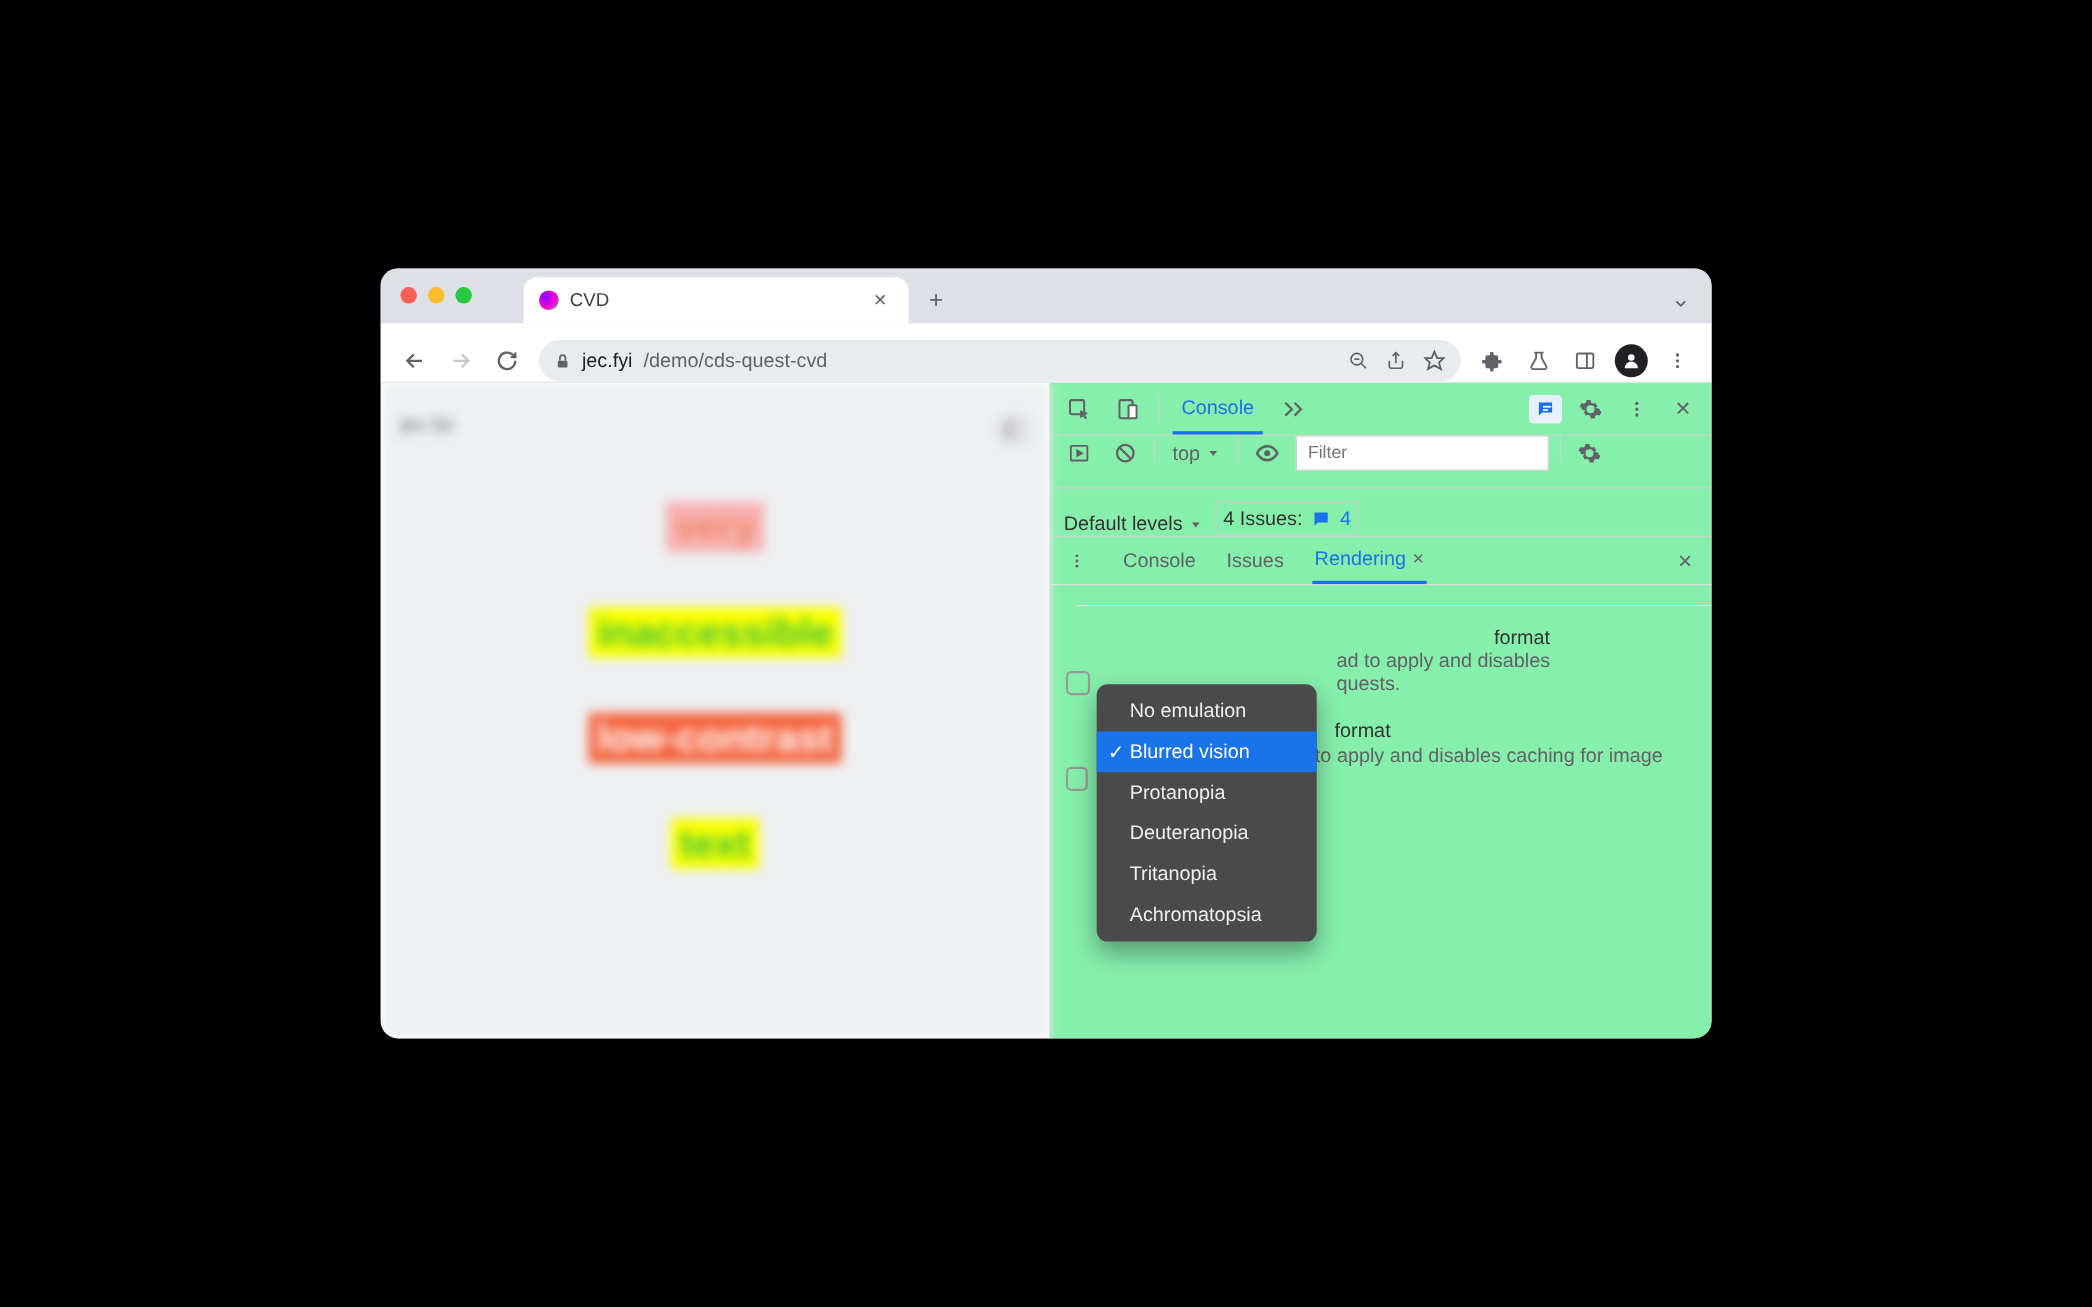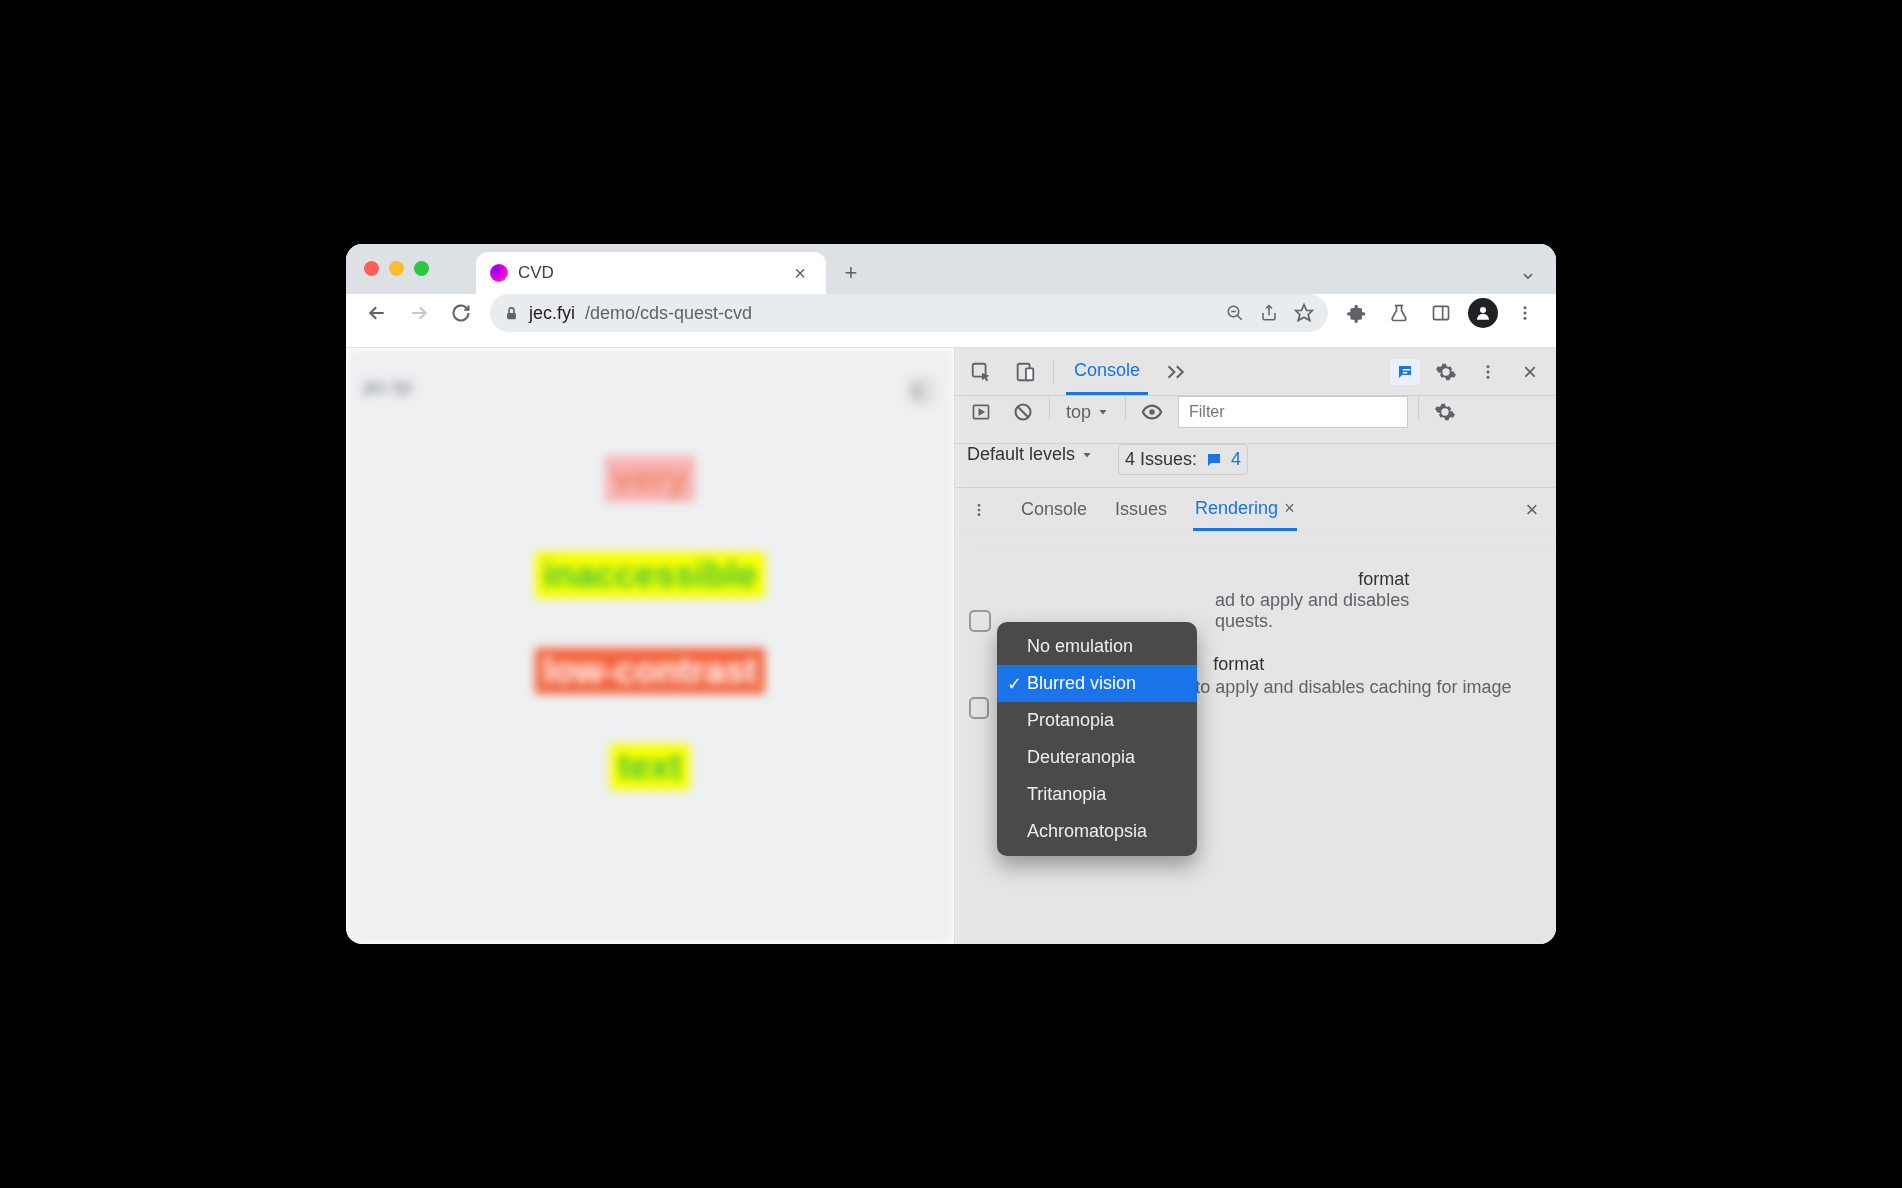--- a/index.html
+++ b/index.html
@@ -63,21 +63,21 @@
     .tab-favicon { width:18px;height:18px;border-radius:50%; background: radial-gradient(circle at 30% 30%, #80f, #f0c 60%, #0ff); }
     .tab-close { margin-left:auto; font-size:20px; color:#5f6368; line-height:1; padding:2px 6px; border-radius:50%; cursor:pointer;}
     .newtab { width:30px;height:30px;display:flex;align-items:center;justify-content:center;color:#5f6368;font-size:22px;margin-left:10px;margin-bottom:6px;cursor:pointer;}
     .tab-overflow { margin-left:auto; margin-right:8px; margin-bottom:10px; color:#5f6368;}
     
     .toolbar {
       height: 54px;
       background: #fff;
       border-bottom: 1px solid #dee1e6;
       display:flex;
-      align-items:flex-start;
+      align-items:flex-end;
       padding: 0 12px;
       gap: 4px;
     }
     .tbtn { width:38px;height:38px;display:flex;align-items:center;justify-content:center;color:#5f6368;border-radius:50%;cursor:pointer;font-size:20px;}
     .omnibox {
       flex: 1;
       height: 38px;
       background: #e9ecef;
       border-radius: 19px;
       display:flex;
@@ -105,21 +105,21 @@
     .moon{ width:30px;height:30px;border-radius:8px;display:flex;align-items:center;justify-content:center;background:rgba(0,0,0,0.06);color:#333;}
     .words{ margin-top:50px; display:flex;flex-direction:column;align-items:center;gap:50px; font-size:36px;font-weight:600;}
     .w1{ background:#f8b2b2;color:#e86; padding:2px 8px;}
     .w2{ background:#faff00;color:#3ec23e;padding:2px 8px;}
     .w3{ background:#f4643e;color:#fff;padding:2px 8px;}
     .w4{ background:#faff00;color:#3ec23e;padding:2px 8px;}
 
     .devtools{
       flex:1;
       border-left:1px solid #d0d0d0;
-      background:#e5e5e5;
+      background:#86efac;
       display:flex;flex-direction:column;
       font-size:18px;color:#333;
     }
     .dt-top{
       height:48px;border-bottom:1px solid #d0d0d0;
       display:flex;align-items:center;padding:0 10px;gap:12px;
     }
     .dt-icon{ width:32px;height:32px;display:flex;align-items:center;justify-content:center;color:#5f6368;cursor:pointer;}
     .dt-tab{ padding:0 8px;height:100%;display:flex;align-items:center;color:#333;cursor:pointer;}
     .dt-tab.active{ border-bottom:3px solid #1a73e8;color:#1a73e8;}
@@ -127,21 +127,21 @@
     .issues-icon{ background:#e8f0fe;border-radius:4px;padding:4px 6px;color:#1a73e8;}
 
     .dt-console-bar{
       height:48px;border-bottom:1px solid #d0d0d0;
       display:flex;align-items:flex-start;padding:0 10px;gap:10px;
     }
     .vline{ width:1px;height:24px;background:#d0d0d0;}
     .filter-input{ border:1px solid #ccc;height:32px;padding:0 10px;font-size:16px;color:#5f6368;width:230px;background:#fff;}
     .dt-levels{
       height:44px;border-bottom:1px solid #d0d0d0;
-      display:flex;align-items:flex-start;padding:0 12px;gap:25px;
+      display:flex;align-items:flex-end;padding:0 12px;gap:12px;
     }
     .pill{ border:1px solid #ccc;border-radius:4px;padding:4px 6px;display:flex;align-items:center;gap:8px;}
 
     .dt-drawer-tabs{
       height:44px;border-bottom:1px solid #e0e0e0;
       display:flex;align-items:center;padding:0 8px;gap:24px;
     }
     .drawer-tab{ cursor:pointer;color:#5f6368;padding:0 2px;height:100%;display:flex;align-items:center;}
     .drawer-tab.active{ color:#1a73e8;border-bottom:3px solid #1a73e8;}
     .drawer-close{ margin-left:6px;color:#5f6368;}

